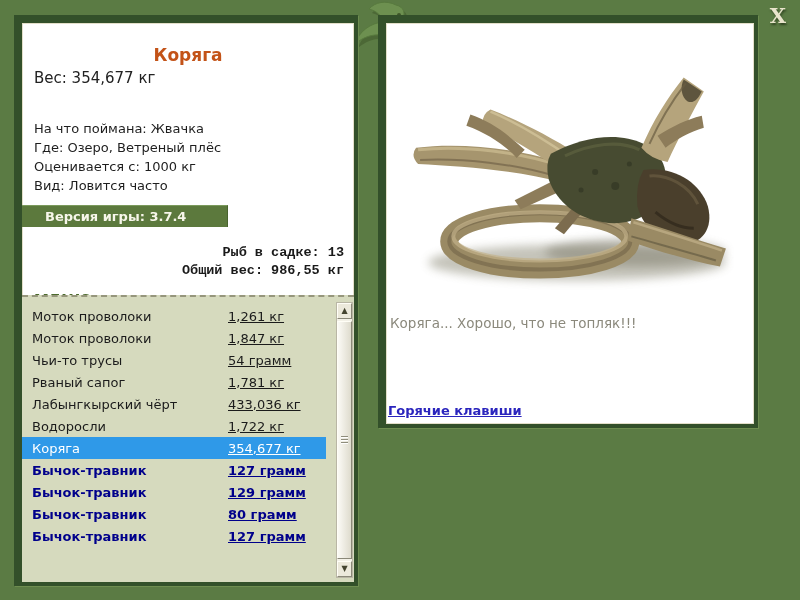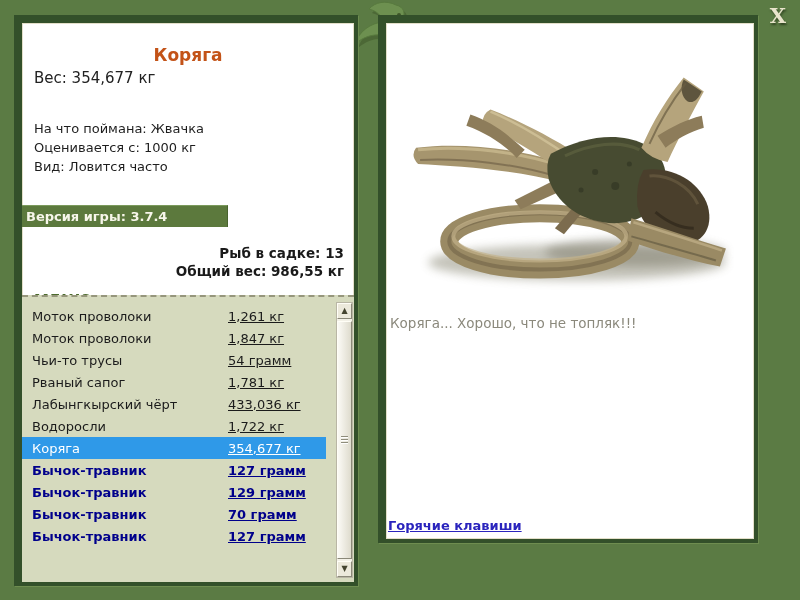--- a/index.html
+++ b/index.html
@@ -9,49 +9,49 @@
     background:#5b7b44; position:relative; overflow:hidden;
   }
   .stage { position:absolute; inset:0; width:800px; height:600px; }
 
   .panel {
     position:absolute; background:#ffffff;
     border:solid #33502a; border-width:8px 4px 4px 8px;
     box-shadow:1px 1px 0 #6e8d50, inset 0 0 0 1px #e3dfc9;
   }
   .panel-left  { left:14px; top:15px; width:344px; height:571px; }
-  .panel-right { left:378px; top:15px; width:380px; height:528px; }
+  .panel-right { left:378px; top:15px; width:380px; height:413px; }
 
   
   .item-title {
     position:absolute; top:22px; left:0; right:0; text-align:center;
     color:#c35318; font-weight:bold; font-size:17px;
   }
   .item-weight {
     position:absolute; top:46px; left:12px;
     color:#222; font-size:15px;
   }
   .item-details {
     position:absolute; top:72px; left:12px; right:8px;
     color:#1e1e1e; font-size:13px; line-height:19px;margin-top:24px;
   }
   .version-bar {
     position:absolute; top:182px; left:0; width:206px; height:22px;
     background:#5c793d; border-top:1px solid #7b9a5c; border-right:1px solid #49632f;
     color:#f7f6ea; font-weight:bold; font-size:13px; line-height:21px;
-    padding-left:4px;
+    padding-left:23px;
   }
   .menu-button {
     position:absolute; top:236px; left:12px;
     color:#4c6b2d; font-weight:bold; font-size:15px; letter-spacing:1px;
     cursor:pointer; text-shadow:1px 1px 0 #d9d6bd;margin-top:33px;
   }
   .creel-stats {
     position:absolute; top:221px; right:10px; text-align:right;
-    color:#1a1a1a; font-weight:bold; font-size:13.5px; line-height:18px;
+    color:#1a1a1a; font-weight:bold; font-size:13.5px; line-height:18px;font-family:Liberation Mono, monospace;
   }
 
   .catch-list {
     position:absolute; left:0; right:0; top:272px; bottom:0;
     background:#d6dabe; border-top:2px dashed #96967c;
   }
   .rows { position:absolute; left:0; top:8px; right:28px; }
   .row {
     height:22px; display:flex; align-items:center;
     font-size:13px; color:#1b1b1b; padding-left:10px; cursor:pointer;
@@ -121,20 +121,21 @@
   <div class="close-button">X</div>
 
   <div class="panel panel-left">
 
     <div class="item-title">Коряга</div>
 
     <div class="item-weight">Вес: 354,677 кг</div>
 
     <div class="item-details">
       <div>На что поймана: Жвачка</div>
+      <div>Где: Озеро, Ветреный плёс</div>
       <div>Оценивается с: 1000 кг</div>
       <div>Вид: Ловится часто</div>
     </div>
 
     <div class="version-bar">Версия игры: 3.7.4</div>
 
     <div class="menu-button">МЕНЮ</div>
 
     <div class="creel-stats">
       <div>Рыб в садке: 13</div>
@@ -174,21 +175,21 @@
           <div class="row fish">
     <span class="row-name">Бычок-травник</span>
     <span class="row-weight">127 грамм</span>
   </div>
           <div class="row fish">
     <span class="row-name">Бычок-травник</span>
     <span class="row-weight">129 грамм</span>
   </div>
           <div class="row fish">
     <span class="row-name">Бычок-травник</span>
-    <span class="row-weight">70 грамм</span>
+    <span class="row-weight">80 грамм</span>
   </div>
           <div class="row fish">
     <span class="row-name">Бычок-травник</span>
     <span class="row-weight">127 грамм</span>
   </div>
         </div>
 
       <div class="scrollbar">
         <div class="sb-btn sb-up">▲</div>
         <div class="sb-thumb">

